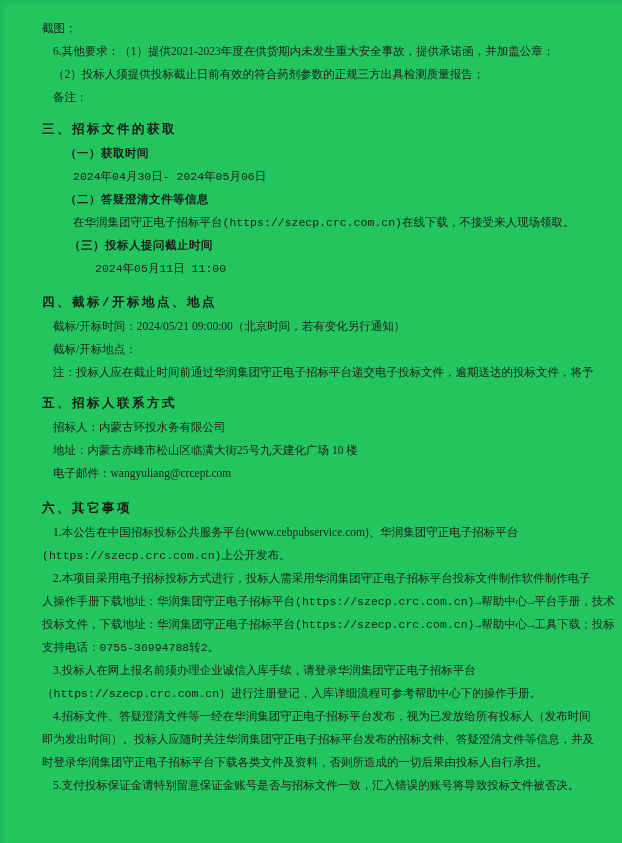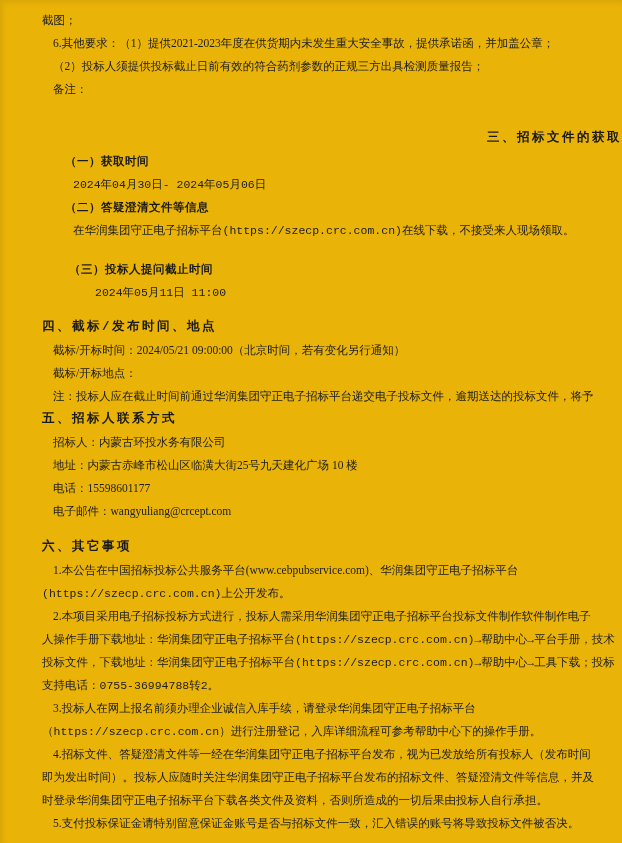--- a/index.html
+++ b/index.html
@@ -5,22 +5,22 @@
   html, body {
     margin: 0;
     padding: 0;
     background: #ffffff;
   }
   .page {
     position: relative;
     width: 622px;
     height: 843px;
     box-sizing: border-box;
-    padding-top: 9px;
-    background: #eab308;
+    padding-top: 17px;
+    background: #22c55e;
     overflow: hidden;
     box-shadow: inset 3px 3px 5px rgba(0,0,0,0.07);
     font-family: "Liberation Mono", "DejaVu Sans Mono", "Liberation Serif", serif;
   }
   .line {
     height: 23px;
     line-height: 23px;
     font-size: 11.5px;
     color: #212121;
     white-space: nowrap;
@@ -33,27 +33,27 @@
   }
   .sub-heading {
     font-weight: bold;
     color: #1a1a1a;
     letter-spacing: 0.5px;
   }
   
   .m0 { padding-left: 42px; }   
   .m1 { padding-left: 53px; font-family: Liberation Serif, serif; }   
   .m2 { padding-left: 65px; }   
-  .m2b { padding-left: 69px; margin-top: 16px; }  
+  .m2b { padding-left: 69px; }  
   .m3 { padding-left: 73px; }   
   .m4 { padding-left: 95px; }   
   
-  .gap-a { margin-top: 26px; text-align: right; }
+  .gap-a { margin-top: 10px; }
   .gap-b { margin-top: 12px; }
-  .gap-c { }
+  .gap-c { margin-top: 9px; }
   .gap-d { margin-top: 13px; }
 </style>
 </head>
 <body>
 
 <div class="page">
 
   <section>
     <div class="line m0">截图；</div>
     <div class="line m1">6.其他要求：（1）提供2021-2023年度在供货期内未发生重大安全事故，提供承诺函，并加盖公章；</div>
@@ -65,31 +65,30 @@
     <div class="line m0 heading gap-a">三、招标文件的获取</div>
     <div class="line m2 sub-heading">（一）获取时间</div>
     <div class="line m3">2024年04月30日- 2024年05月06日</div>
     <div class="line m2 sub-heading">（二）答疑澄清文件等信息</div>
     <div class="line m3">在华润集团守正电子招标平台(https://szecp.crc.com.cn)在线下载，不接受来人现场领取。</div>
     <div class="line m2b sub-heading">（三）投标人提问截止时间</div>
     <div class="line m4">2024年05月11日 11:00</div>
   </section>
 
   <section>
-    <div class="line m0 heading gap-b">四、截标/发布时间、地点</div>
+    <div class="line m0 heading gap-b">四、截标/开标地点、地点</div>
     <div class="line m1">截标/开标时间：2024/05/21 09:00:00（北京时间，若有变化另行通知）</div>
     <div class="line m1">截标/开标地点：</div>
     <div class="line m1">注：投标人应在截止时间前通过华润集团守正电子招标平台递交电子投标文件，逾期送达的投标文件，将予</div>
   </section>
 
   <section>
     <div class="line m0 heading gap-c">五、招标人联系方式</div>
     <div class="line m1">招标人：内蒙古环投水务有限公司</div>
     <div class="line m1">地址：内蒙古赤峰市松山区临潢大街25号九天建化广场 10 楼</div>
-    <div class="line m1">电话：15598601177</div>
     <div class="line m1">电子邮件：wangyuliang@crcept.com</div>
   </section>
 
   <section>
     <div class="line m0 heading gap-d">六、其它事项</div>
     <div class="line m1">1.本公告在中国招标投标公共服务平台(www.cebpubservice.com)、华润集团守正电子招标平台</div>
     <div class="line m0">(https://szecp.crc.com.cn)上公开发布。</div>
     <div class="line m1">2.本项目采用电子招标投标方式进行，投标人需采用华润集团守正电子招标平台投标文件制作软件制作电子</div>
     <div class="line m0">人操作手册下载地址：华润集团守正电子招标平台(https://szecp.crc.com.cn)→帮助中心→平台手册，技术</div>
     <div class="line m0">投标文件，下载地址：华润集团守正电子招标平台(https://szecp.crc.com.cn)→帮助中心→工具下载；投标</div>

